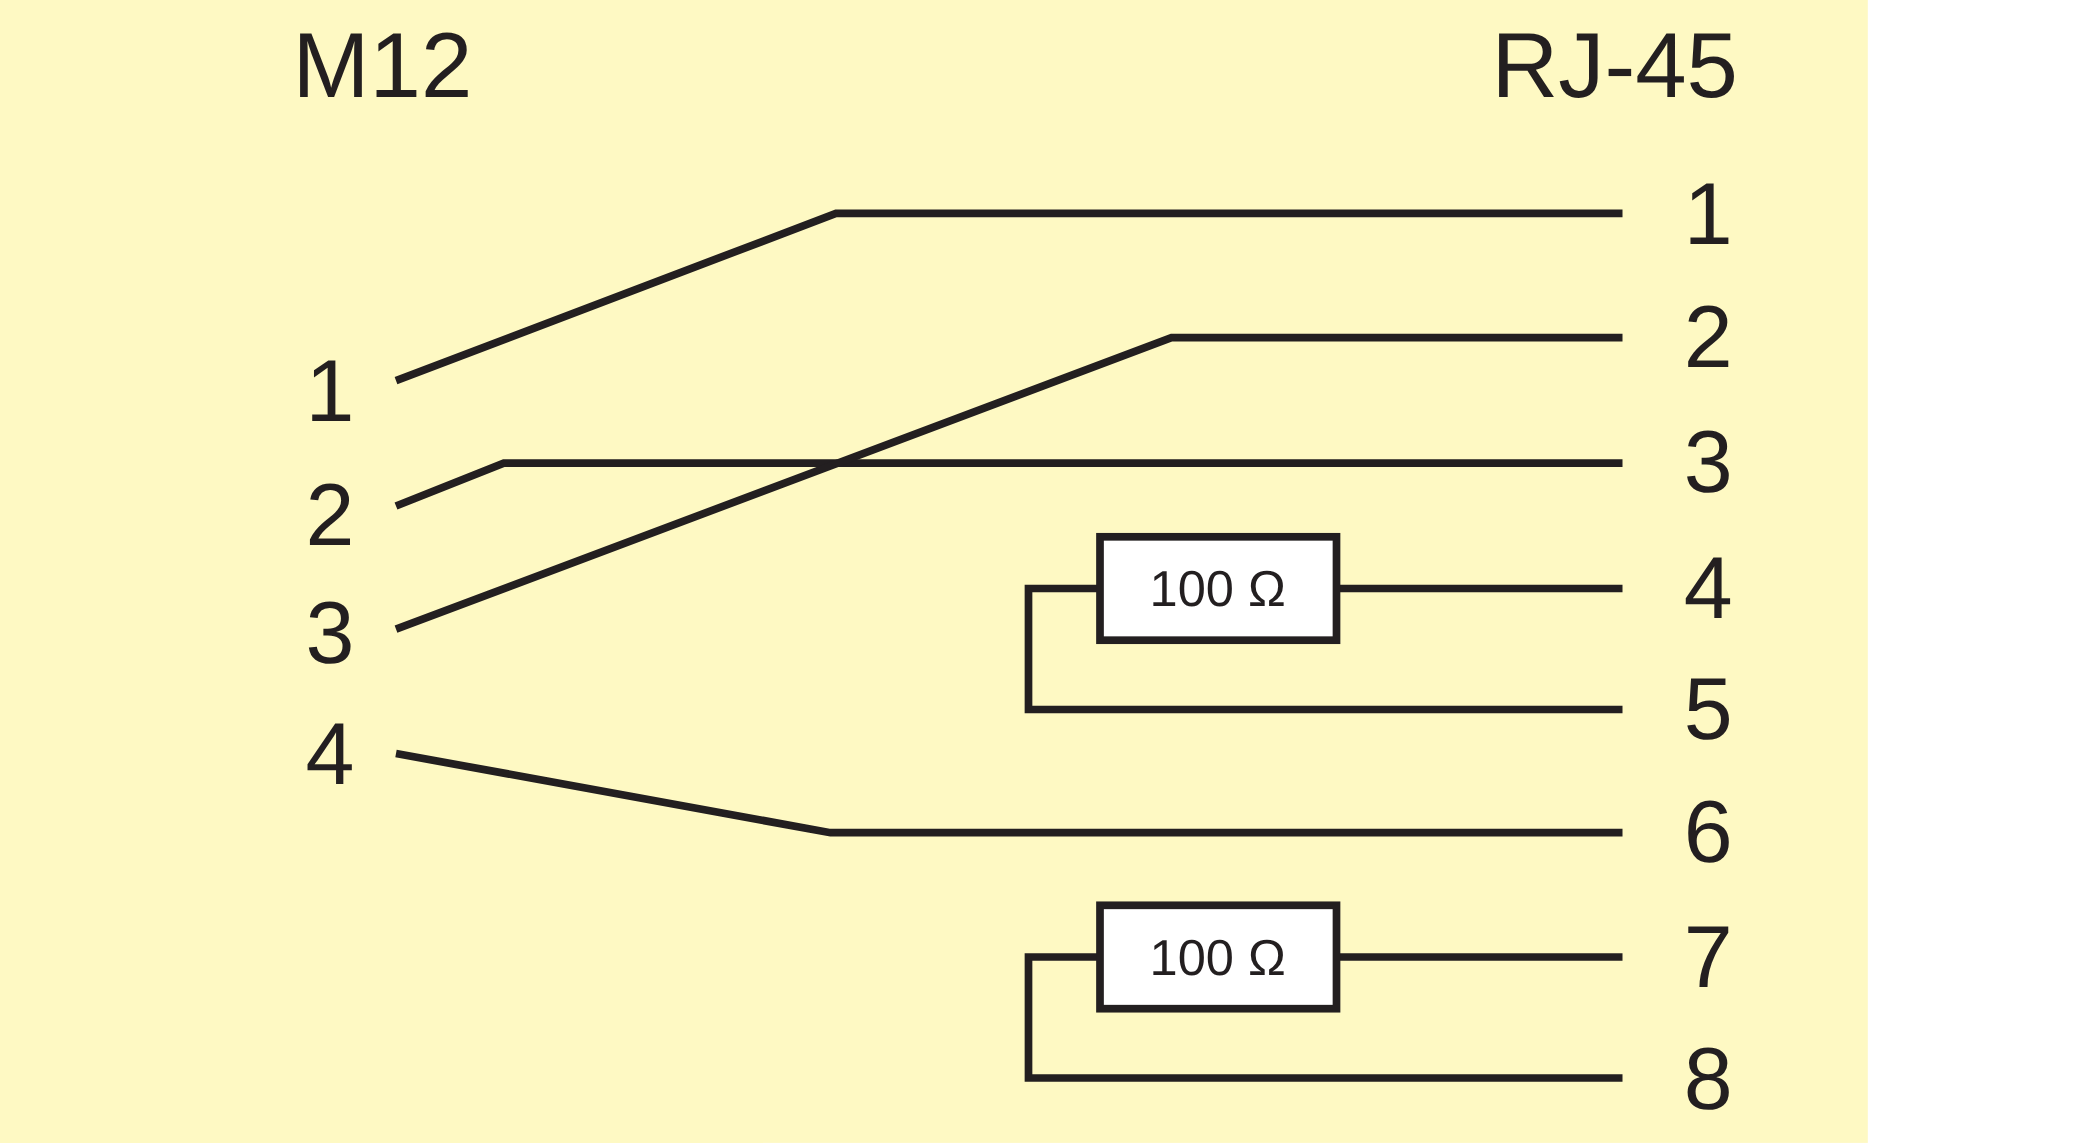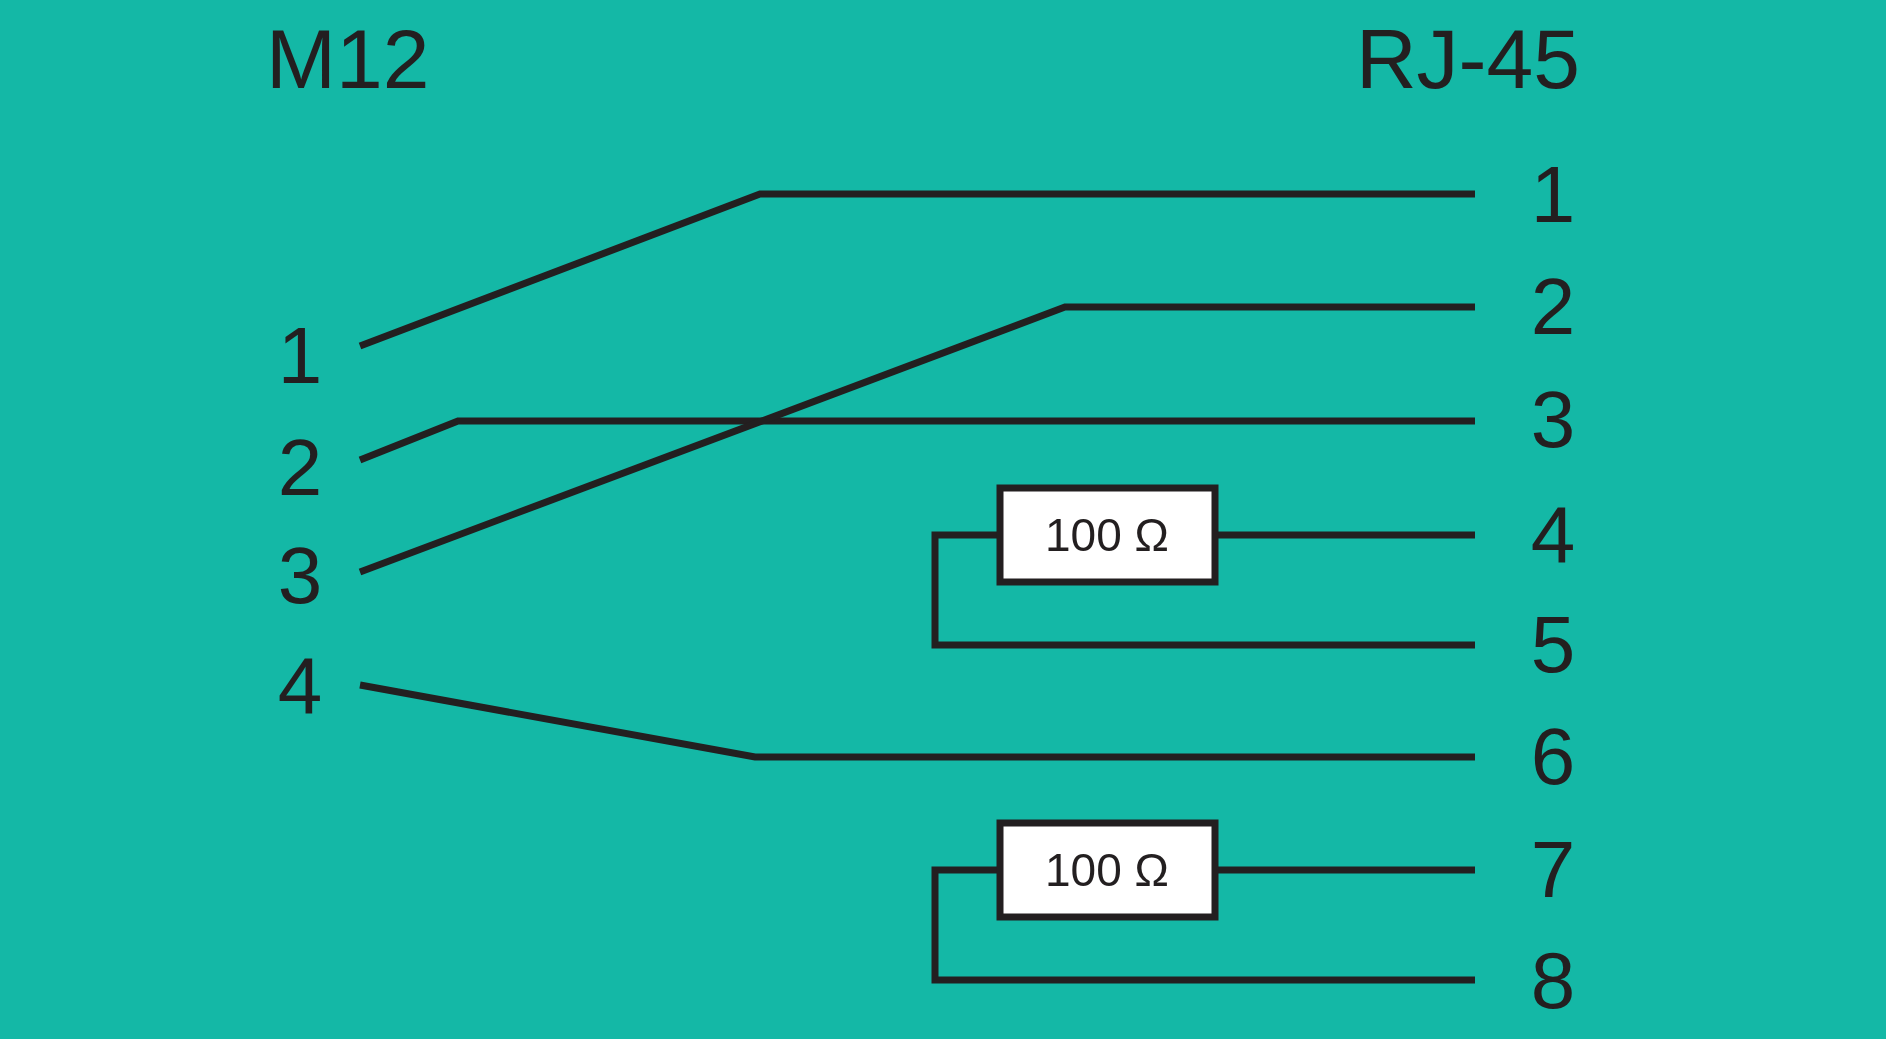--- a/index.html
+++ b/index.html
@@ -10,23 +10,23 @@
   }
   body {
     width: 1890px;
     height: 1039px;
     overflow: hidden;
     font-family: "Liberation Sans", sans-serif;
     color: #1a1a1a;
   }
   #diagram-root {
     position: relative;
-    width: 1886px;
+    width: 1698px;
     height: 1039px;
-    background: #14b8a6;
+    background: #fef9c3;
     text-align: right;
   }
   #wiring-svg {
     position: absolute;
     top: 0;
     left: 0;
     width: 1890px;
     height: 1039px;
     display: block;
   }

